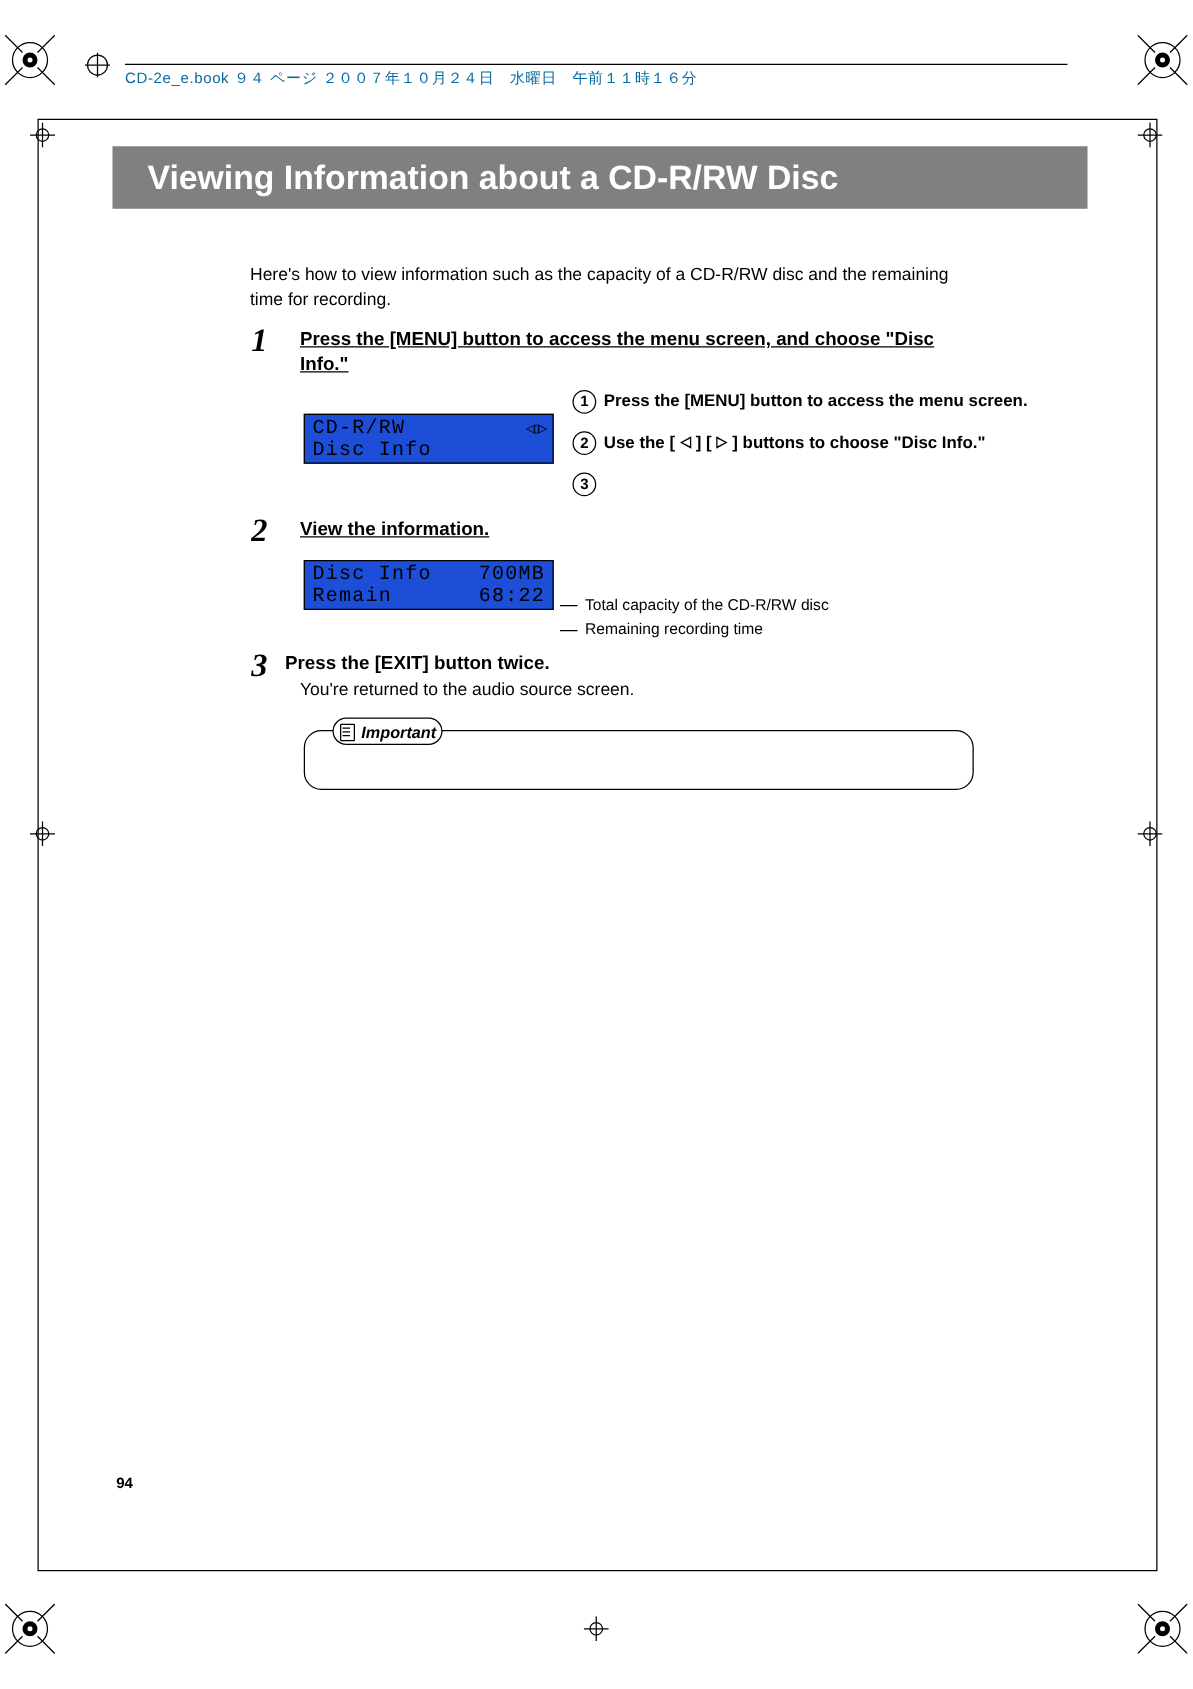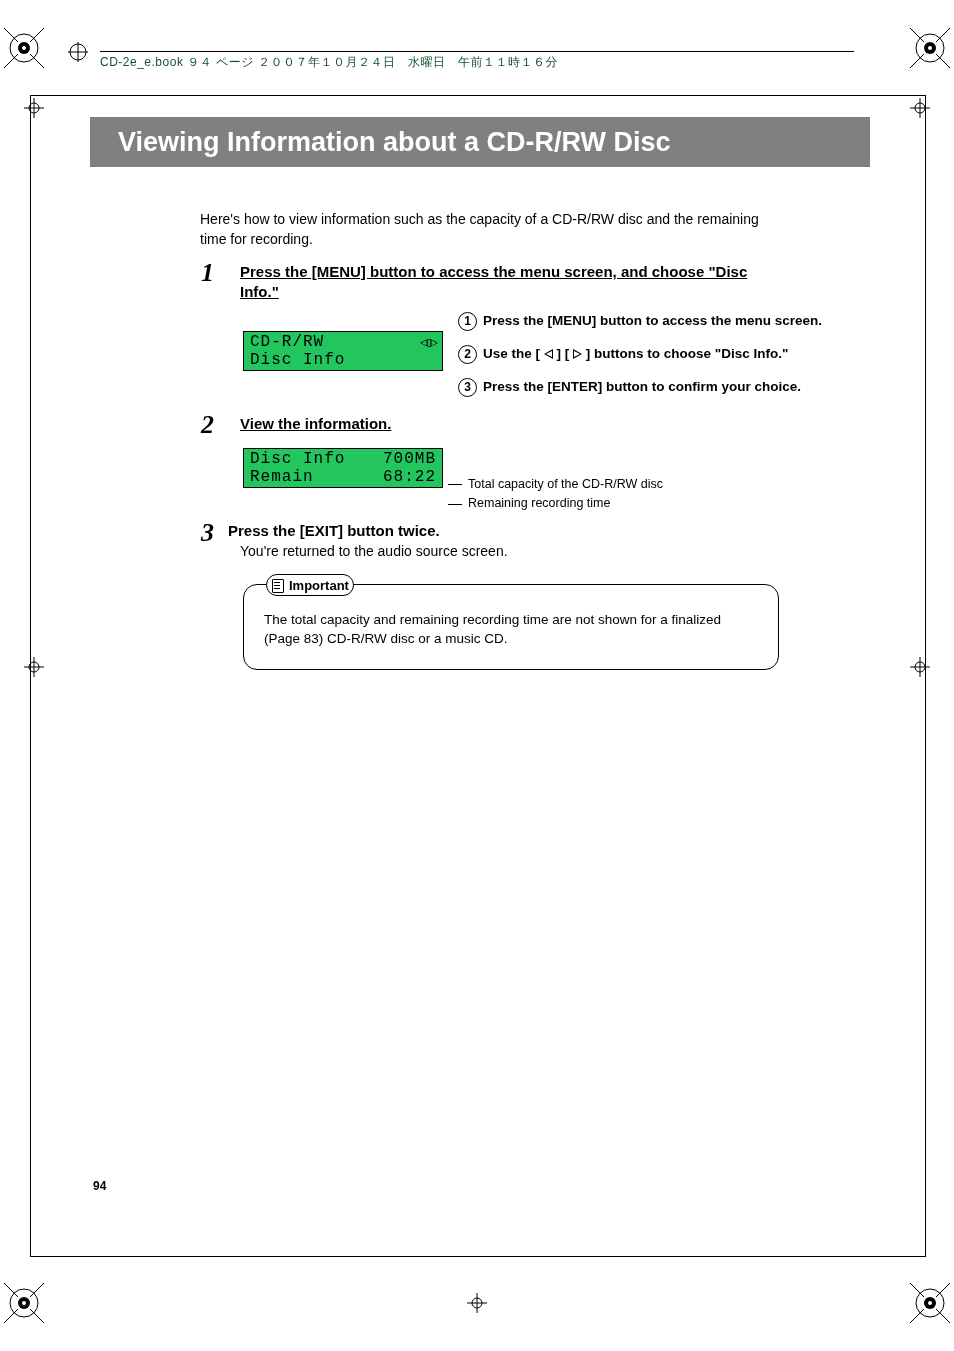--- a/index.html
+++ b/index.html
@@ -25,21 +25,21 @@
     left: 100px;
     top: 51px;
     width: 754px;
     border-top: 1px solid #000;
   }
   .header-text {
     position: absolute;
     left: 100px;
     top: 54px;
     font-size: 12px;
-    color: #14532d;
+    color: #0369a1;
     letter-spacing: 0.5px;
   }
   .title-bar {
     position: absolute;
     left: 90px;
     top: 117px;
     width: 780px;
     height: 50px;
     background: #808080;
     display: flex;
@@ -79,21 +79,21 @@
     top: 262px;
     width: 520px;
     font-size: 15px;
     font-weight: bold;
     line-height: 1.35;
     text-decoration: underline;
   }
   .lcd {
     position: absolute;
     border: 1px solid #000;
-    background: #22c55e;
+    background: #1d4ed8;
     font-family: "Courier New", monospace;
     display: flex;
     flex-direction: column;
     justify-content: center;
     padding: 1px 6px;
     box-sizing: border-box;
     letter-spacing: 1px;
   }
   .lcd1 {
     left: 243px;
@@ -202,20 +202,21 @@
 
   .important-box {
     position: absolute;
     left: 243px;
     top: 584px;
     width: 536px;
     border: 1px solid #000;
     border-radius: 14px;
     padding: 26px 20px 20px 20px;
     box-sizing: border-box;
+    font-style: italic;
   }
   .important-label {
     position: absolute;
     left: 22px;
     top: -11px;
     background: #fff;
     padding: 0 4px;
     font-size: 13px;
     font-weight: bold;
     display: flex;
@@ -312,21 +313,20 @@
     <span>
       <span>Use the [</span>
       <span class="tri-left"></span>
       <span>] [</span>
       <span class="tri-right"></span>
       <span>] buttons to choose "Disc Info."</span>
     </span>
   </div>
   <div class="row">
     <span class="circled">3</span>
-    <span>Press the [ENTER] button to confirm your choice.</span>
   </div>
 </div>
 
 <div class="step-num sn2">2</div>
 <div class="step2-text">View the information.</div>
 
 <div class="lcd lcd2">
   <div class="row">
     <span>Disc Info</span>
     <span>700MB</span>
@@ -350,21 +350,20 @@
 
 <div class="step-num sn3">3</div>
 <div class="step3-text">Press the [EXIT] button twice.</div>
 <div class="step3-sub">You're returned to the audio source screen.</div>
 
 <div class="important-box">
   <div class="important-label">
     <span class="note-icon"></span>
     <span>Important</span>
   </div>
-  <div class="important-body">The total capacity and remaining recording time are not shown for a finalized (Page 83) CD-R/RW disc or a music CD.</div>
 </div>
 
 <div class="page-num">94</div>
 
 <div class="regmark rm-tl">
   <svg viewBox="0 0 40 40">
       <circle cx="20" cy="20" r="14" fill="none" stroke="#000" stroke-width="1"></circle>
       <circle cx="20" cy="20" r="6" fill="#000"></circle>
       <circle cx="20" cy="20" r="2" fill="#fff"></circle>
       <path d="M0 0 L14 14 M40 0 L26 14 M0 40 L14 26 M40 40 L26 26" stroke="#000" stroke-width="1"></path>

